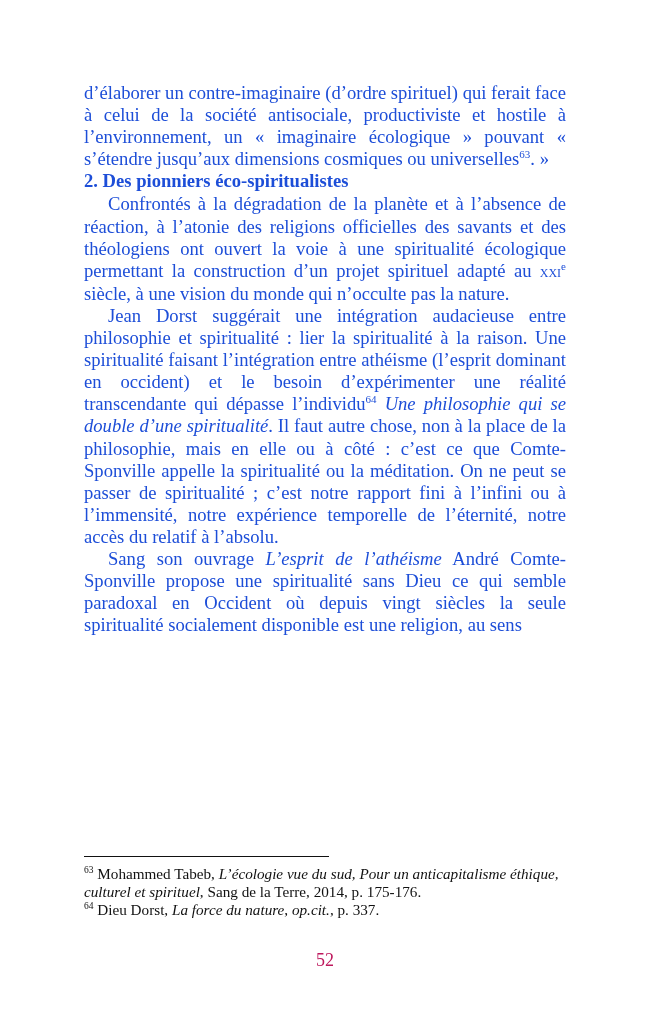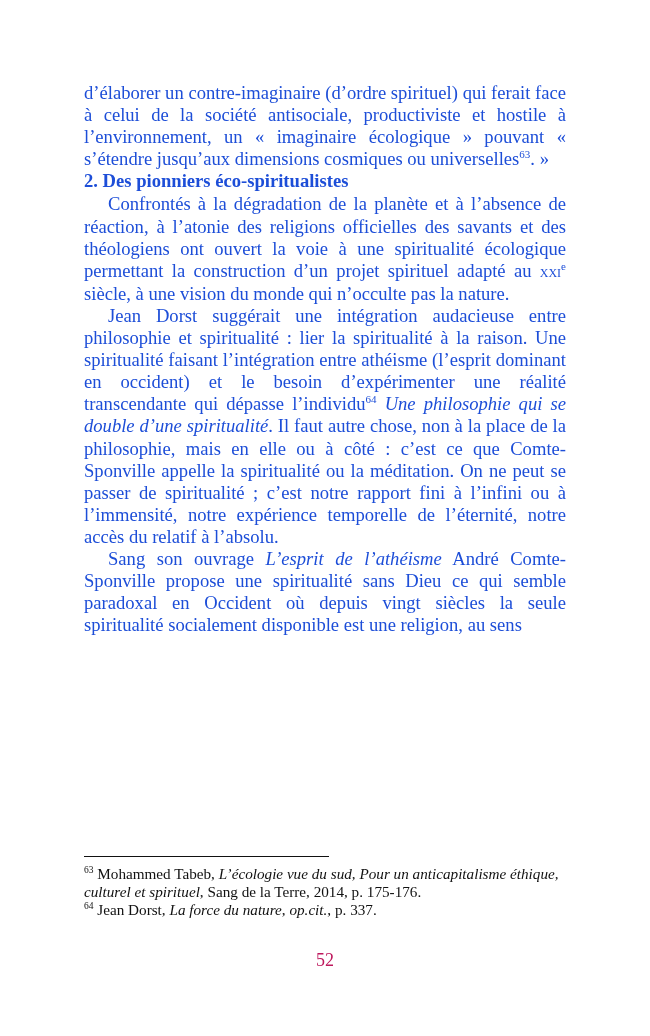--- a/index.html
+++ b/index.html
@@ -47,16 +47,16 @@
 
   <p class="para indent"><span>Jean Dorst suggérait une intégration audacieuse entre philosophie et spiritualité : lier la spiritualité à la raison. Une spiritualité faisant l’intégration entre athéisme (l’esprit dominant en occident) et le besoin d’expérimenter une réalité transcendante qui dépasse l’individu</span><sup>64</sup> <em>Une philosophie qui se double d’une spiritualité</em><span>. Il faut autre chose, non à la place de la philosophie, mais en elle ou à côté : c’est ce que Comte-Sponville appelle la spiritualité ou la méditation. On ne peut se passer de spiritualité ; c’est notre rapport fini à l’infini ou à l’immensité, notre expérience temporelle de l’éternité, notre accès du relatif à l’absolu.</span></p>
 
   <p class="para indent"><span>Sang son ouvrage </span><em>L’esprit de l’athéisme</em><span> André Comte-Sponville propose une spiritualité sans Dieu ce qui semble paradoxal en Occident où depuis vingt siècles la seule spiritualité socialement disponible est une religion, au sens</span></p>
 </div>
 
 <div class="footnote-rule"></div>
 
 <div class="footnotes">
   <p><sup>63</sup><span> Mohammed Tabeb, </span><em>L’écologie vue du sud, Pour un anticapitalisme éthique, culturel et spirituel</em><span>, Sang de la Terre, 2014, p. 175-176.</span></p>
-  <p><sup>64</sup><span> Jean Dorst, </span><em>La force du nature</em><span>, </span><em>op.cit.</em><span>, p. 337.</span></p>
+  <p><sup>64</sup><span> Dieu Dorst, </span><em>La force du nature</em><span>, </span><em>op.cit.</em><span>, p. 337.</span></p>
 </div>
 
 <div class="page-number">52</div>
 
 </body></html>

